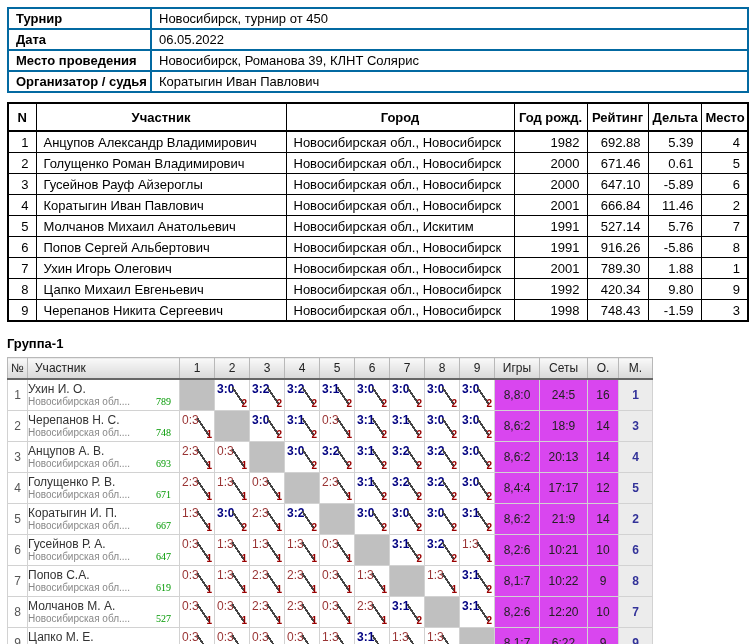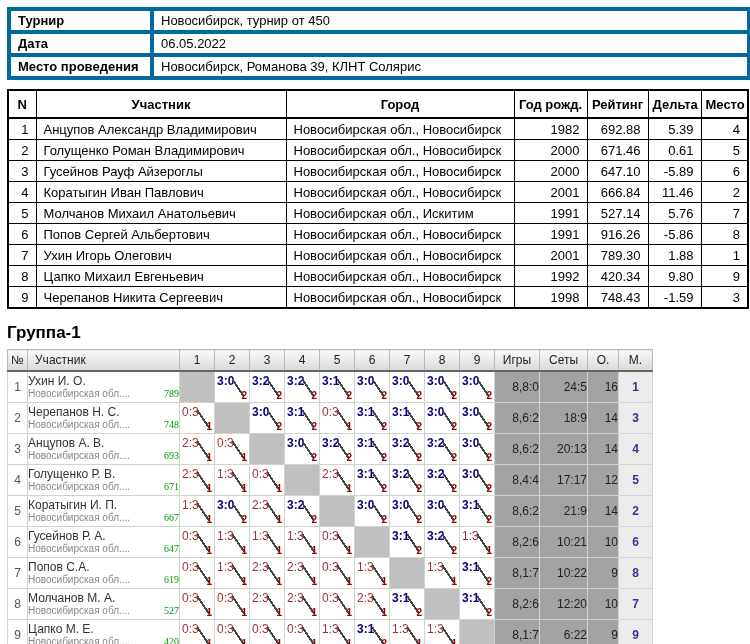--- a/index.html
+++ b/index.html
@@ -2,50 +2,50 @@
 <html style="--win: #000080; --loss: #993333; --ptred: #990000; --green: #009900; --navy: #333399; --self: #c0c0c0;"><head>
 <meta charset="utf-8">
 <style>
   html,body{margin:0;padding:0;background:#fff;}
   body{width:750px;height:644px;overflow:hidden;font-family:"Liberation Sans",sans-serif;color:#000;}
   .page{padding:7px 0 0 7px;}
   table{border-collapse:collapse;table-layout:fixed;}
 
   
   .info-table{width:740px;border:2px solid #000;margin-bottom:9px;}
-  .info-table td{border:4px solid #0369a1;height:19px;padding:0 7px;font-size:13px;vertical-align:middle;overflow:hidden;white-space:nowrap;}
+  .info-table td{border:2px solid #0369a1;height:19px;padding:0 7px;font-size:13px;vertical-align:middle;overflow:hidden;white-space:nowrap;}
   .info-table td.label{font-weight:bold;}
 
   
   .players-table{width:740px;border:2px solid #000;}
   .players-table th{border:1px solid #000;border-bottom:2px solid #000;height:26px;font-size:13px;font-weight:bold;text-align:center;padding:0 4px;overflow:hidden;white-space:nowrap;}
   .players-table td{border:1px solid #000;height:20px;font-size:13px;padding:0 7px;vertical-align:middle;overflow:hidden;white-space:nowrap;}
   .players-table td.num{text-align:right;}
 
   
-  .group-title{font-size:17px;font-weight:bold;margin:14px 8px 6px 0;color:#000;}
+  .group-title{font-size:13px;font-weight:bold;margin:14px 8px 6px 0;color:#000;}
   .group-table{width:645px;border:1px solid #aaa;}
   .group-table th{background:linear-gradient(#f9f9f9,#d9d9d9);border:1px solid #b8b8b8;border-bottom:2px solid #666;
     font-size:12px;font-weight:normal;color:#222;height:20px;text-align:center;padding:0;overflow:hidden;white-space:nowrap;}
   .group-table th.h-part{text-align:left;padding-left:7px;}
   .group-table td{border:1px solid #d2d2d2;height:30px;font-size:12px;padding:0;vertical-align:middle;overflow:hidden;}
   .g-num{text-align:center;color:#555;}
   .g-player{padding:1px 0 1px 7px;}
   .g-name{font-size:12px;color:#333;line-height:14px;white-space:nowrap;}
-  .g-sub{display:flex;justify-content:space-between;font-size:10px;line-height:12px;padding-right:0;}
+  .g-sub{display:flex;justify-content:space-between;font-size:10px;line-height:12px;padding-right:8px;}
   .g-region{color:#888;white-space:nowrap;}
   .g-rating{color:var(--green,#009900);font-family:Liberation Serif, serif;}
   td.self{background:var(--self,#c0c0c0);}
   td.score-cell{position:relative;background:#fff;}
   .sc{position:absolute;top:2px;left:2px;font-size:12px;font-weight:bold;color:var(--win,#000080);white-space:nowrap;}
   .sc.loss{font-weight:normal;color:var(--loss,#993333);}
   .slash{position:absolute;right:5px;top:7px;width:12px;height:18px;
     background:linear-gradient(to top right,transparent 46%,#444 46%,#444 56%,transparent 56%);}
   .pt{position:absolute;right:2px;bottom:1px;font-size:10px;font-weight:bold;color:var(--ptred,#990000);}
-  .g-games,.g-sets,.g-pts{text-align:right;background:#a3a3a3;color:#222;}
+  .g-games,.g-sets,.g-pts{text-align:center;background:#d946ef;color:#222;}
   .g-place{text-align:center;background:#ececec;color:var(--navy,#333399);font-weight:bold;font-size:13px;}
 </style>
 </head>
 <body>
 
 <div class="page">
 
   <table class="info-table">
     <colgroup>
         <col style="width:143px">
@@ -56,20 +56,24 @@
         <td class="label">Турнир</td>
         <td>Новосибирск, турнир от 450</td>
       </tr>
       <tr>
         <td class="label">Дата</td>
         <td>06.05.2022</td>
       </tr>
       <tr>
         <td class="label">Место проведения</td>
         <td>Новосибирск, Романова 39, КЛНТ Солярис</td>
+      </tr>
+      <tr>
+        <td class="label">Организатор / судья</td>
+        <td>Коратыгин Иван Павлович</td>
       </tr>
     </tbody>
   </table>
 
   <table class="players-table">
     <colgroup>
       <col style="width:28px">
         <col style="width:250px">
         <col style="width:228px">
       <col style="width:73px">

